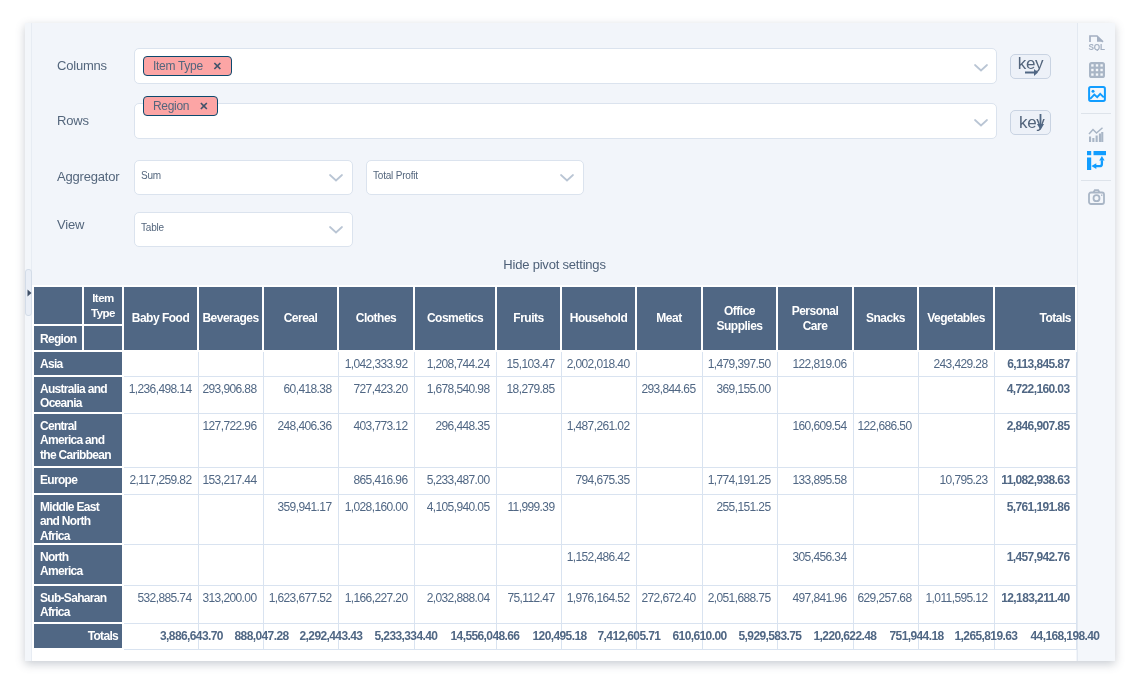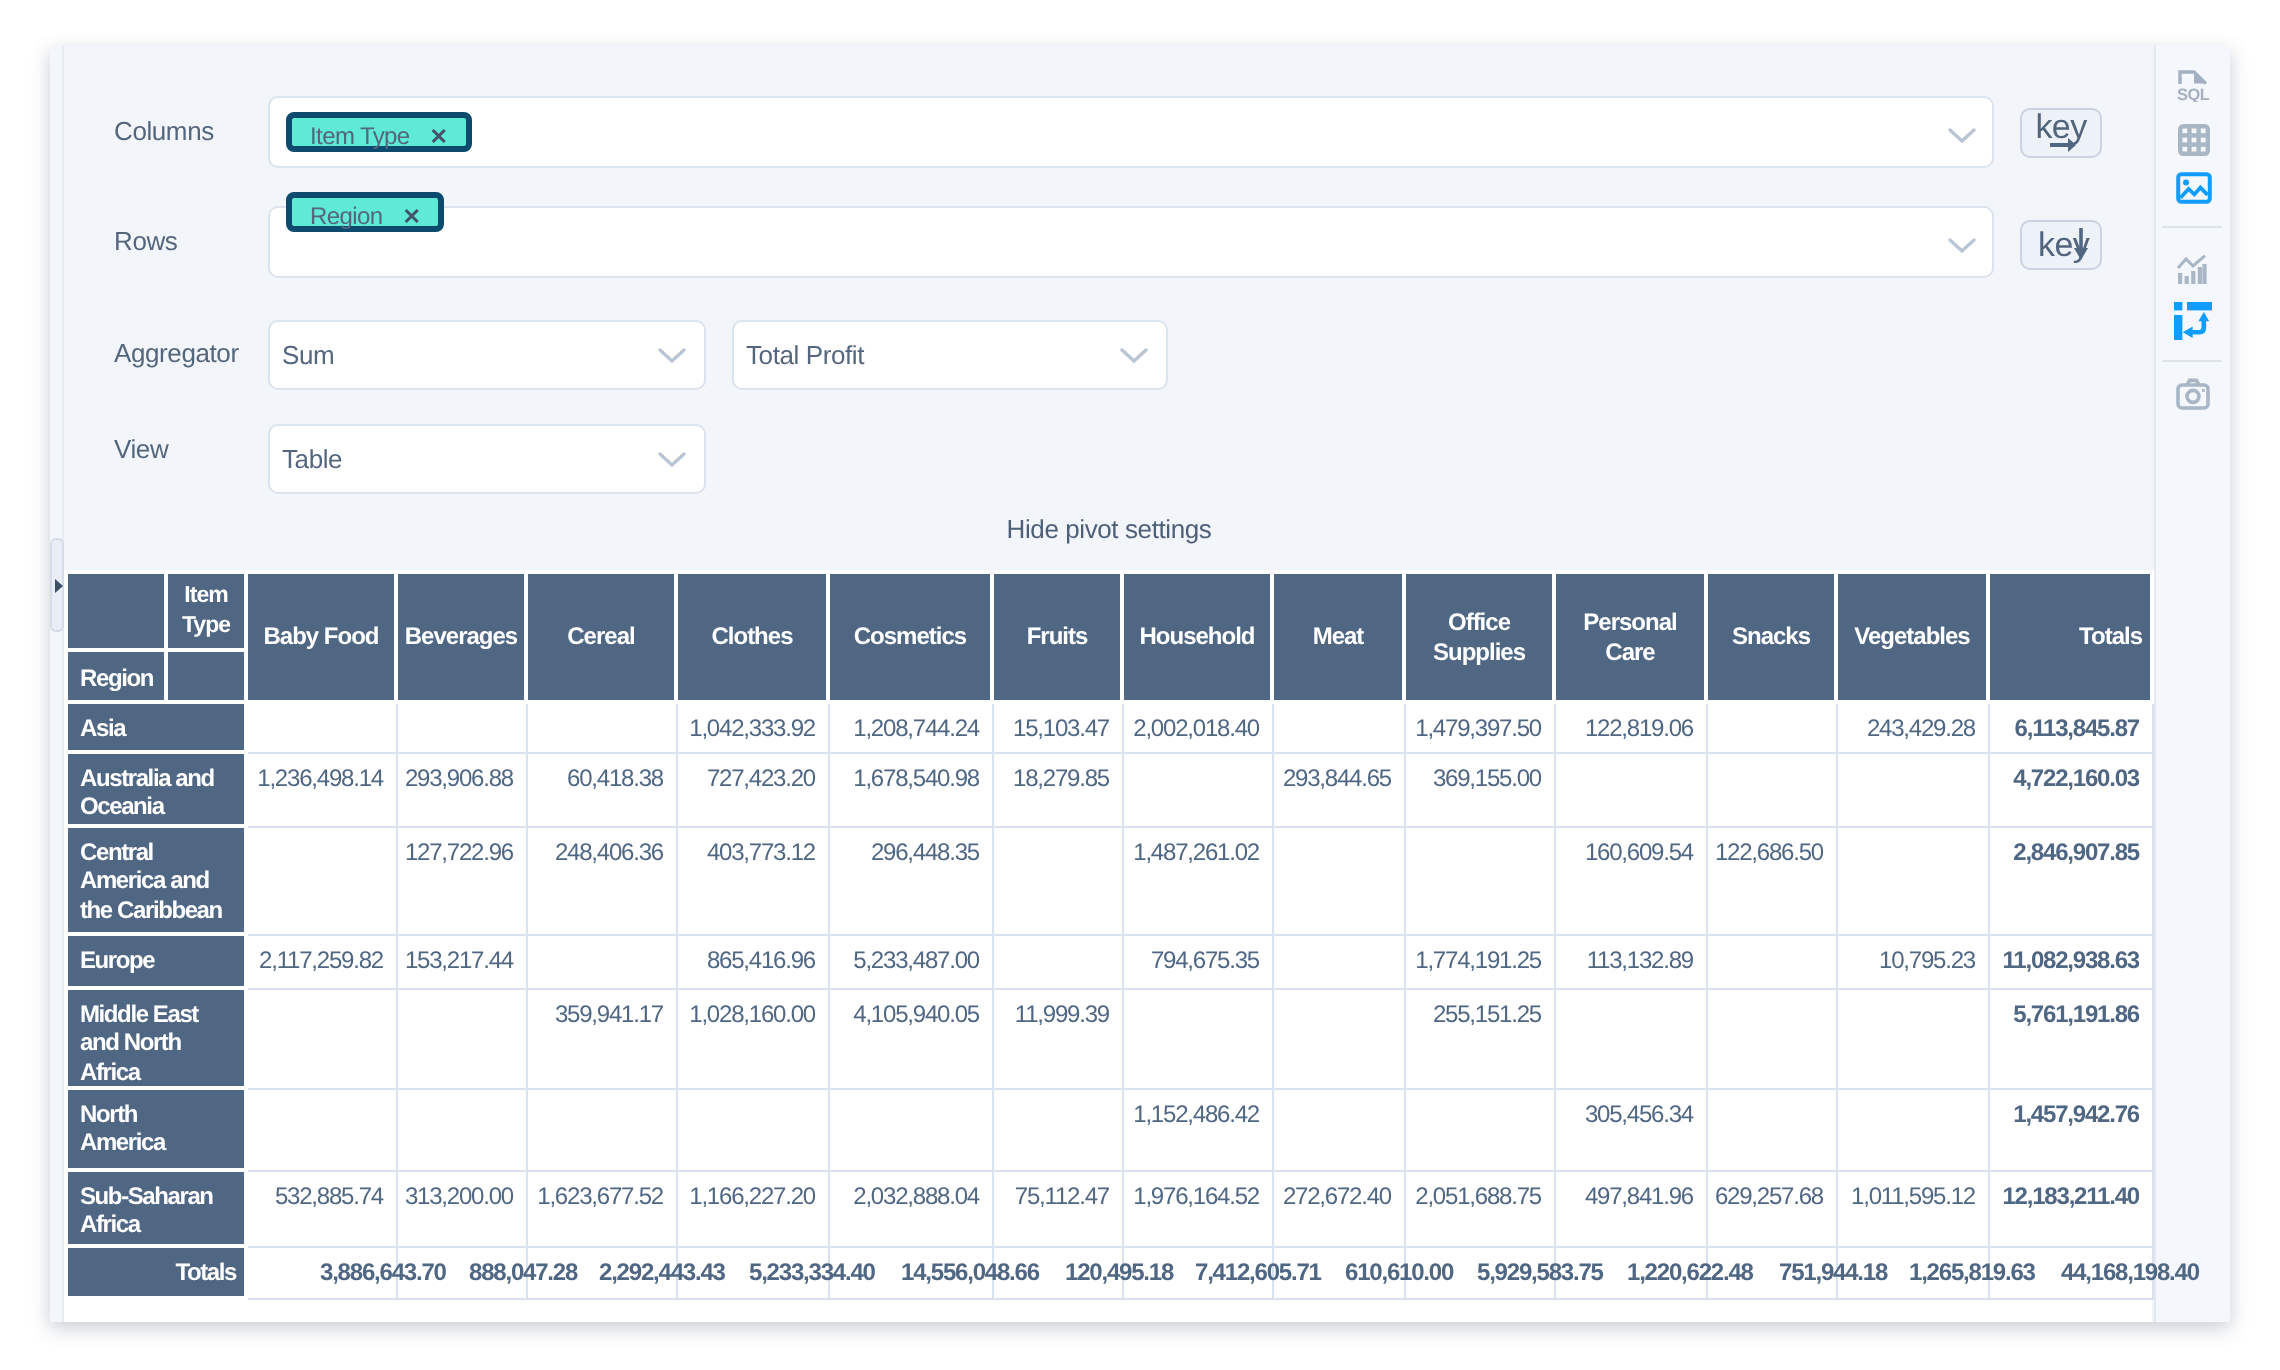--- a/index.html
+++ b/index.html
@@ -5,22 +5,22 @@
 * { margin:0; padding:0; box-sizing:border-box; }
 html,body { width:1140px; height:685px; background:#ffffff; font-family:"Liberation Sans", sans-serif; overflow:hidden; }
 .abs { position:absolute; }
 #panel { left:25px; top:23px; width:1090px; height:638px; background:#f2f5fa; box-shadow:0 3px 9px rgba(85,95,115,0.32); }
 #sidebar { left:1077px; top:23px; width:38px; height:638px; background:#f4f7fb; border-left:1px solid #e3e9f1; }
 #splitter { left:25px; top:23px; width:7px; height:638px; background:#f3f6fa; border-right:1px solid #e7ecf3; }
 #handle { left:25px; top:269px; width:7px; height:47px; background:#e9eef6; border:1px solid #d3dce8; border-radius:3px; }
 #pivotbg { left:32px; top:285px; width:1044px; height:376px; background:#ffffff; }
 .lbl { font-size:13px; color:#54667c; letter-spacing:-0.2px; line-height:16px; }
 .sel { background:#fff; border:1px solid #dbe3ee; border-radius:5px; }
-.seltxt { font-size:13px; color:#55677e; letter-spacing:-0.2px; }
-.tag { background:#5eead4; border:3px solid #0c4a6e; border-radius:4px; height:20px; font-size:12px; color:#54667d; letter-spacing:-0.3px; line-height:18px; }
+.seltxt { font-size:10px; color:#55677e; letter-spacing:-0.2px; }
+.tag { background:#fca5a5; border:1px solid #0c4a6e; border-radius:4px; height:20px; font-size:12px; color:#54667d; letter-spacing:-0.3px; line-height:18px; }
 .tag .x { font-weight:bold; color:#42536a; font-size:11px; }
 .keybtn { background:#edf1f8; border:1px solid #c9d3e2; border-radius:5px; color:#53657c; font-size:17px; text-align:center; letter-spacing:-0.3px; }
 #hidelink { left:33px; top:257px; width:1043px; text-align:center; font-size:13px; color:#4e6078; letter-spacing:-0.2px; }
 .chev { position:absolute; }
 
 table#pvt { position:absolute; left:32px; top:285px; width:1043px; border-collapse:collapse; table-layout:fixed; }
 #pvt th { background:#506784; color:#fff; font-weight:bold; font-size:12px; letter-spacing:-0.5px; border:2px solid #fff; padding:2px 3px; line-height:14.5px; }
 #pvt th.colh { text-align:center; vertical-align:middle; }
 #pvt th.axis { text-align:center; vertical-align:middle; font-size:11.5px; }
 #pvt th.rl { text-align:left; vertical-align:top; padding:4.5px 10px 0 6px; line-height:14.5px; letter-spacing:-0.7px; }
@@ -180,21 +180,21 @@
 <th class="rl" colspan="2">Europe</th>
 <td>2,117,259.82</td>
         <td>153,217.44</td>
         <td></td>
         <td>865,416.96</td>
         <td>5,233,487.00</td>
         <td></td>
         <td>794,675.35</td>
         <td></td>
         <td>1,774,191.25</td>
-        <td>113,132.89</td>
+        <td>133,895.58</td>
         <td></td>
         <td>10,795.23</td>
         <td class="tot">11,082,938.63</td>
 </tr>
 <tr style="height:50px">
 <th class="rl" colspan="2">Middle East and North Africa</th>
 <td></td>
         <td></td>
         <td>359,941.17</td>
         <td>1,028,160.00</td>

